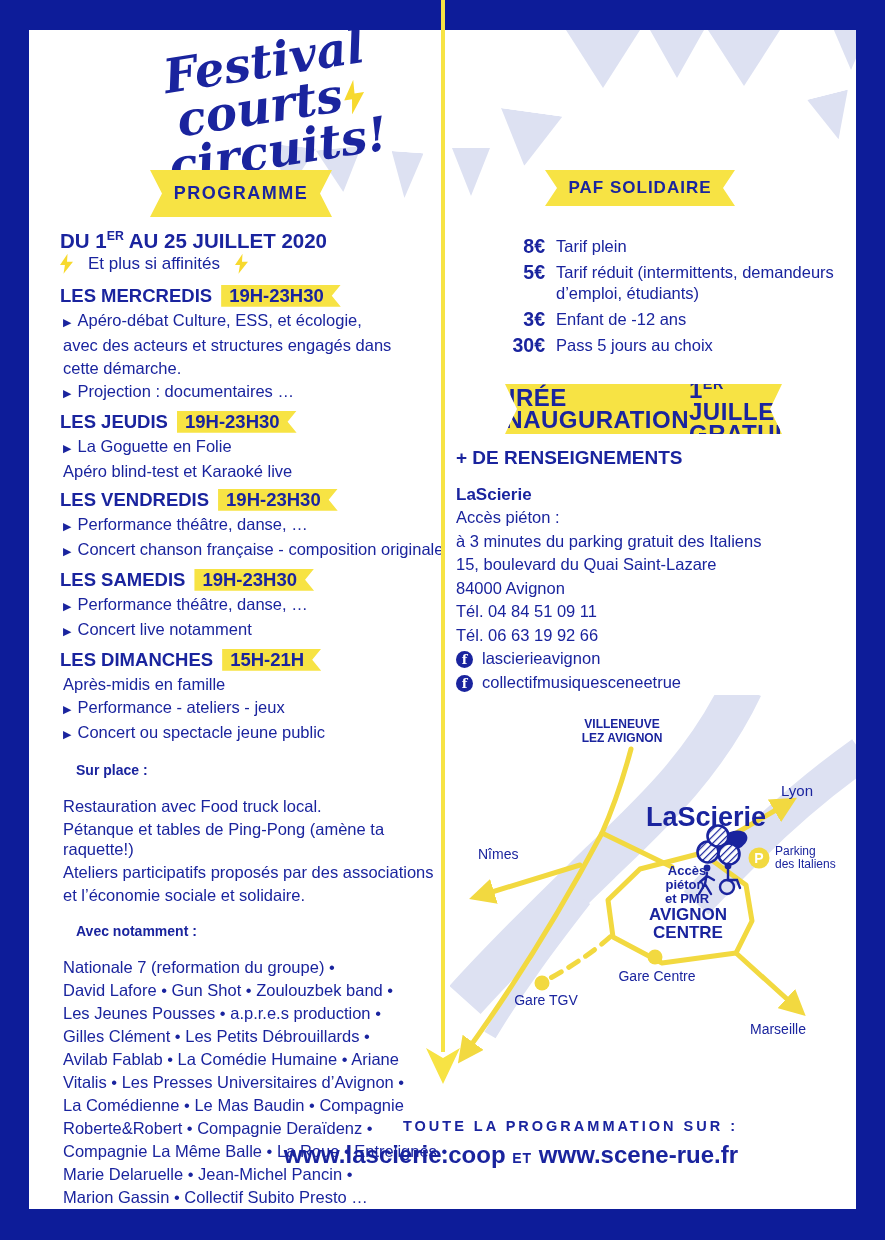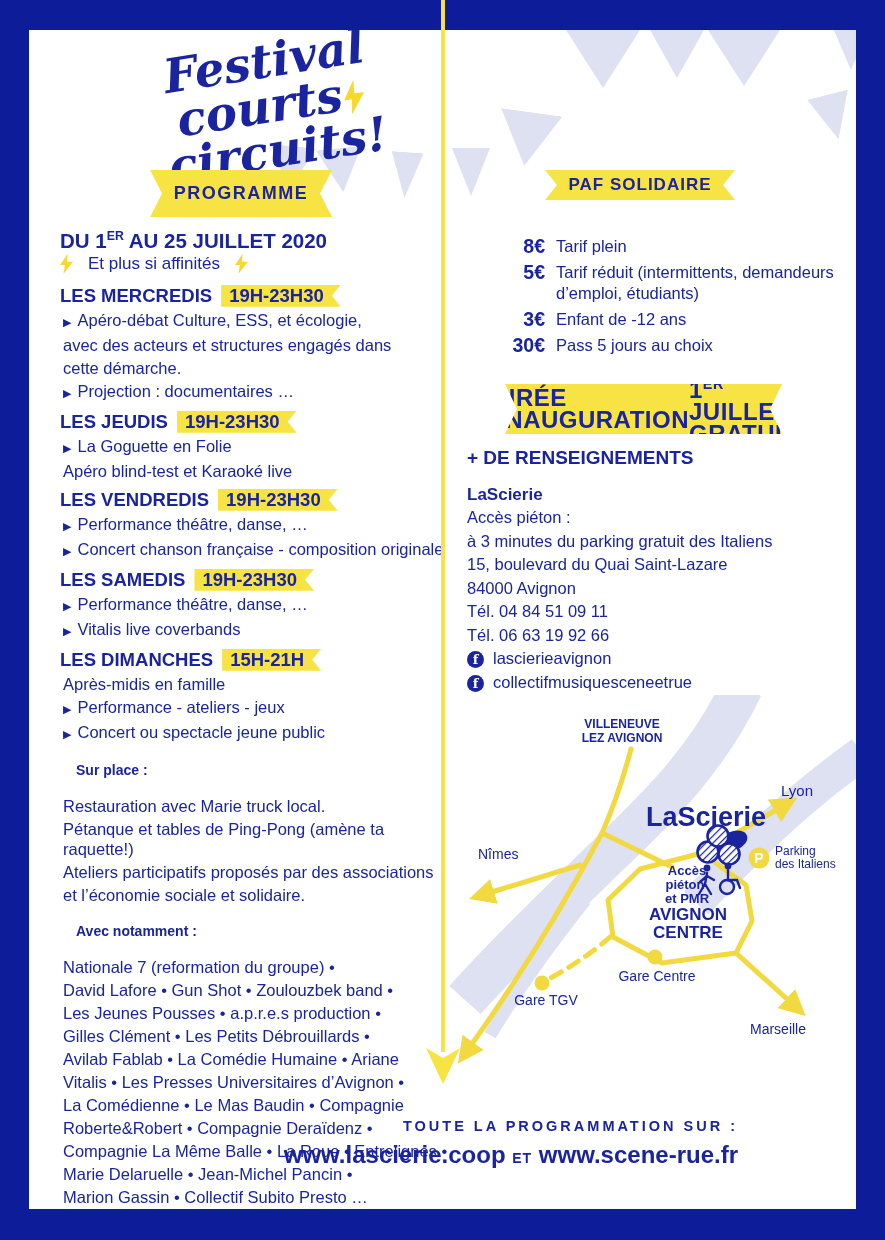--- a/index.html
+++ b/index.html
@@ -25,21 +25,21 @@
          font-style:italic;font-weight:bold;font-size:47px;line-height:45px;z-index:2;}
   .bolt{display:inline-block;width:13px;height:20px;background:#F7D92E;
         clip-path:polygon(58% 0,0 56%,38% 56%,27% 100%,100% 40%,54% 40%);}
   .bolt.big{width:21px;height:34px;margin:0 1px;transform:translateY(5px);}
 
   
   .ribbon{position:absolute;background:var(--yellow);color:var(--blue);font-weight:bold;
           display:flex;align-items:center;justify-content:center;z-index:2;
           clip-path:polygon(0 0,100% 0,calc(100% - 12px) 50%,100% 100%,0 100%,12px 50%);}
   .ribbon.programme{left:150px;top:170px;width:182px;height:47px;font-size:18px;letter-spacing:1.5px;}
-  .ribbon.paf{left:545px;top:170px;width:190px;height:30px;font-size:17px;letter-spacing:1px;}
+  .ribbon.paf{left:545px;top:170px;width:190px;height:36px;font-size:17px;letter-spacing:1px;}
   .ribbon.inaug{left:505px;top:384px;width:277px;height:50px;font-size:24px;line-height:22px;
                 flex-direction:row;letter-spacing:.5px;}
 
   
   .col-left{position:absolute;left:60px;top:226px;width:394px;font-size:16.5px;line-height:20px;z-index:2;}
   .col-left h2.date{font-size:20.5px;margin:0 0 3px;font-weight:bold;}
   sup{font-size:60%;}
   .affinites{display:flex;align-items:center;gap:15px;font-size:17px;margin:0 0 11px;}
   .day{margin:0 0 8px;}
   .day h3{font-size:18.5px;margin:0 0 2px;display:flex;align-items:center;gap:9px;font-weight:bold;}
@@ -50,21 +50,21 @@
   .blockhead{font-size:14px;margin:16px;font-weight:bold;}
   .surplace{margin:0 0 8px;}
 
   
   .prices{position:absolute;left:497px;top:236px;width:345px;display:grid;
           grid-template-columns:48px 1fr;column-gap:11px;row-gap:5px;
           font-size:16.5px;line-height:21px;z-index:2;}
   .prices .amt{font-weight:bold;font-size:19.5px;text-align:right;line-height:21px;}
 
   
-  .venue{position:absolute;left:467px;top:446px;width:345px;font-size:16.5px;line-height:23.5px;z-index:2;}
+  .venue{position:absolute;left:456px;top:446px;width:345px;font-size:16.5px;line-height:23.5px;z-index:2;}
   .venue h2{font-size:19px;margin:0 0 13px;font-weight:bold;}
   .venue .vname{font-weight:bold;font-size:17px;}
   .fb{display:flex;align-items:center;gap:9px;height:24px;}
   .fb-icon{width:17px;height:17px;border-radius:50%;background:var(--blue);color:#fff;
            font-family:"DejaVu Serif",serif;font-weight:bold;font-size:13px;line-height:17px;
            display:flex;align-items:center;justify-content:center;flex:0 0 auto;}
 
   
   .map{position:absolute;left:450px;top:695px;z-index:2;}
   .map text{font-family:"Liberation Sans","DejaVu Sans",sans-serif;fill:var(--blue);}
@@ -143,36 +143,36 @@
       <p class="li"><span class="tri-b">▶</span><span>Performance théâtre, danse, …</span></p>
       <p class="li"><span class="tri-b">▶</span><span>Concert chanson française - composition originale</span></p>
     </div>
 
     <div class="day">
       <h3>
           <span>LES SAMEDIS</span>
           <span class="tag">19H-23H30</span>
         </h3>
       <p class="li"><span class="tri-b">▶</span><span>Performance théâtre, danse, …</span></p>
-      <p class="li"><span class="tri-b">▶</span><span>Vitalis live coverbands</span></p>
+      <p class="li"><span class="tri-b">▶</span><span>Concert live notamment</span></p>
     </div>
 
     <div class="day">
       <h3>
           <span>LES DIMANCHES</span>
           <span class="tag">15H-21H</span>
         </h3>
       <p class="li">Après-midis en famille</p>
       <p class="li"><span class="tri-b">▶</span><span>Performance - ateliers - jeux</span></p>
       <p class="li"><span class="tri-b">▶</span><span>Concert ou spectacle jeune public</span></p>
     </div>
 
     <div class="surplace">
       <h3 class="blockhead">Sur place :</h3>
-      <p class="li">Restauration avec Marie truck local.</p>
+      <p class="li">Restauration avec Food truck local.</p>
       <p class="li">Pétanque et tables de Ping-Pong (amène ta raquette!)</p>
       <p class="li">Ateliers participatifs proposés par des associations</p>
       <p class="li">et l’économie sociale et solidaire.</p>
     </div>
 
     <div class="avec">
       <h3 class="blockhead">Avec notamment :</h3>
       <p class="li">Nationale 7 (reformation du groupe) •</p>
       <p class="li">David Lafore • Gun Shot • Zoulouzbek band •</p>
       <p class="li">Les Jeunes Pousses • a.p.r.e.s production •</p>

